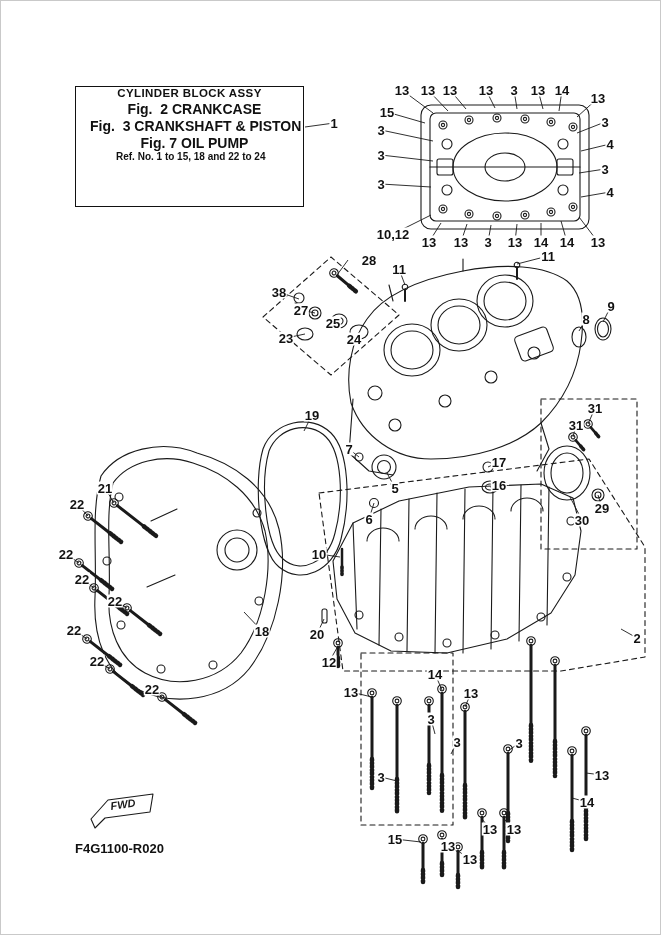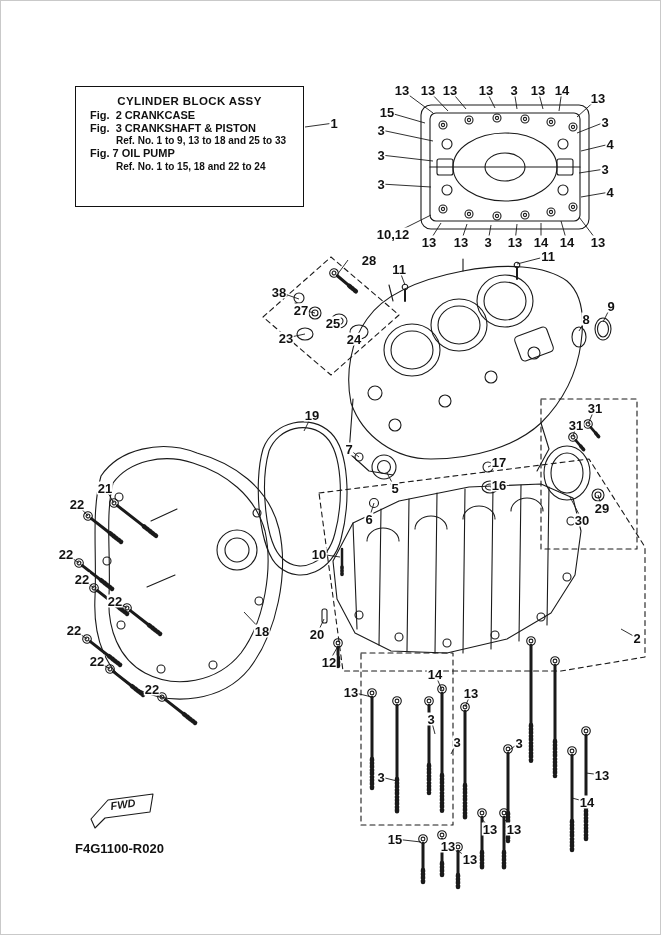--- a/index.html
+++ b/index.html
@@ -3,23 +3,23 @@
 <meta charset="utf-8">
 <style>
   * { margin:0; padding:0; box-sizing:border-box; }
   html,body { background:#ffffff; }
   body { font-family:"Liberation Sans", sans-serif; width:661px; height:935px; position:relative; }
   .page { position:absolute; left:0; top:0; width:661px; height:935px; background:#fff; border:1px solid #c9c9c9; overflow:hidden; }
   .art, .leaders, .callout-layer { position:absolute; left:0; top:0; width:661px; height:935px; }
   .art   { z-index:1; }
   .leaders { z-index:2; }
   .leaders line { stroke:#1a1a1a; stroke-width:0.9; }
-  .legend { position:absolute; left:74px; top:85px; width:229px; height:121px; border:1.6px solid #111; background:#fff; z-index:3; padding:8px 4px; }
+  .legend { position:absolute; left:74px; top:85px; width:229px; height:121px; border:1.6px solid #111; background:#fff; z-index:3; padding:0 4px; }
   .legend-title { text-align:center; font-weight:700; font-size:11.5px; letter-spacing:0.4px; margin-bottom:2px; color:#111; }
-  .legend-fig { font-weight:700; font-size:11px; line-height:1.2; padding-left:10px; color:#111; white-space:pre; }
+  .legend-fig { font-weight:700; font-size:14px; line-height:1.2; padding-left:10px; color:#111; white-space:pre;text-align:center; }
   .legend-ref { font-weight:700; font-size:10px; line-height:1.2; padding-left:36px; color:#111; white-space:pre; }
   .callout-layer { z-index:4; pointer-events:none; }
   .callout { position:absolute; transform:translate(-50%,-50%); font-weight:700; font-size:13px; line-height:1; color:#111; background:#fff; padding:0 1px; white-space:nowrap; }
   .code { position:absolute; left:74px; top:840px; font-weight:700; font-size:13px; color:#111; z-index:3; }
   .ln { fill:none; stroke:#1a1a1a; stroke-width:1.1; stroke-linejoin:round; stroke-linecap:round; }
   .art text { font-family:"Liberation Sans", sans-serif; }
 </style>
 </head>
 <body>
 
@@ -399,21 +399,20 @@
   <div class="legend">
     <div class="legend-title">CYLINDER BLOCK ASSY</div>
     <div>
 
         <div class="legend-entry">
           <div class="legend-fig">Fig.  2 CRANKCASE</div>
         </div>
 
         <div class="legend-entry">
           <div class="legend-fig">Fig.  3 CRANKSHAFT &amp; PISTON</div>
-          <div class="legend-ref">Ref. No. 1 to 9, 13 to 18 and 25 to 33</div>
         </div>
 
         <div class="legend-entry">
           <div class="legend-fig">Fig. 7 OIL PUMP</div>
           <div class="legend-ref">Ref. No. 1 to 15, 18 and 22 to 24</div>
         </div>
 
       </div>
   </div>
 

